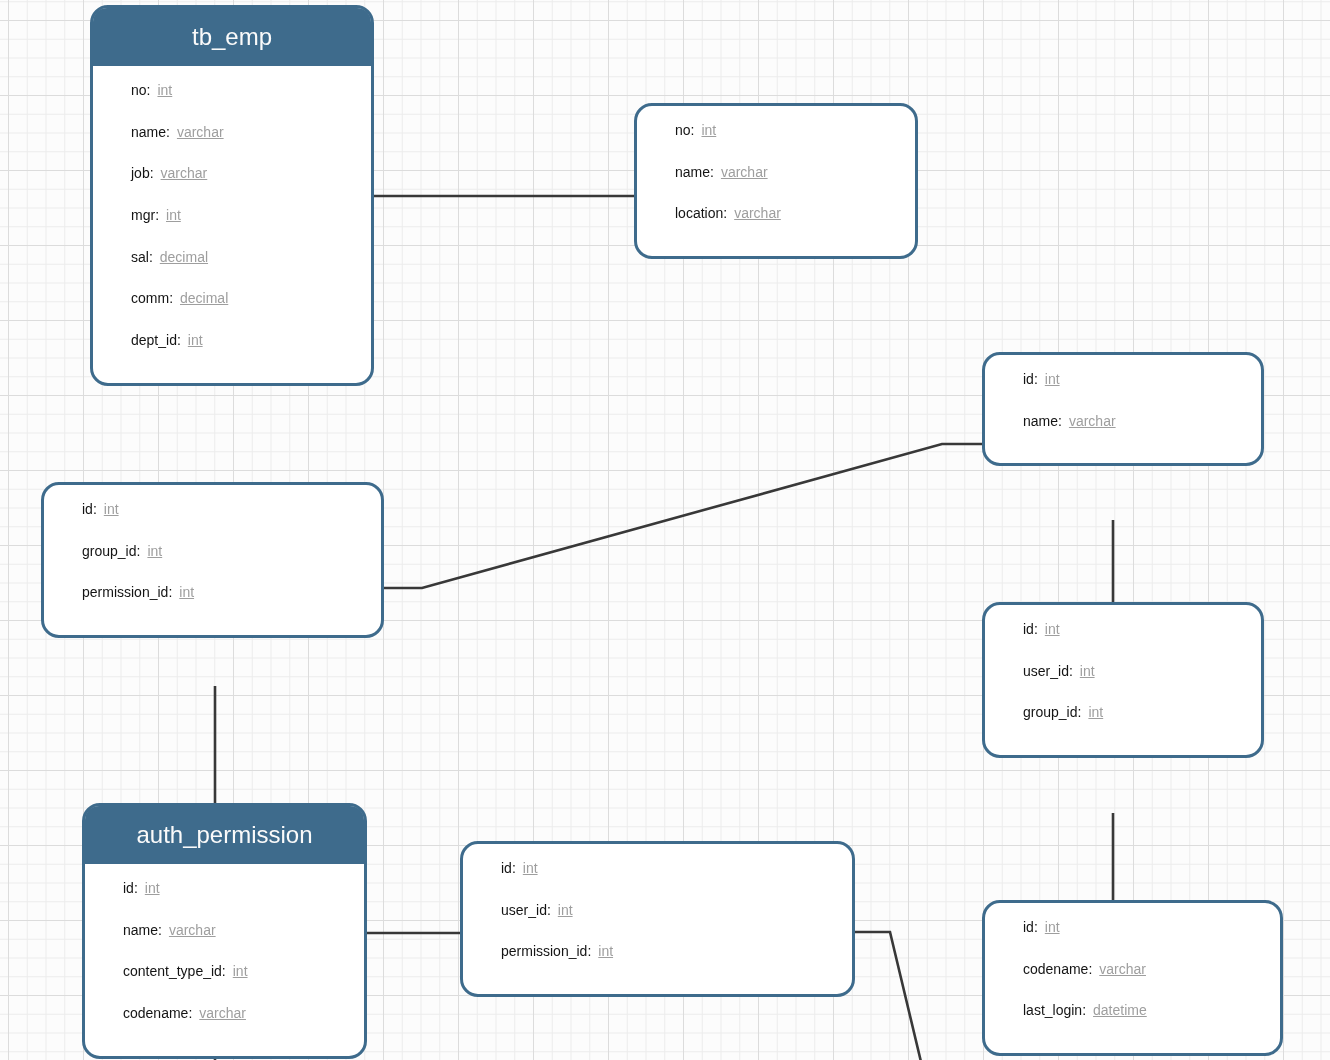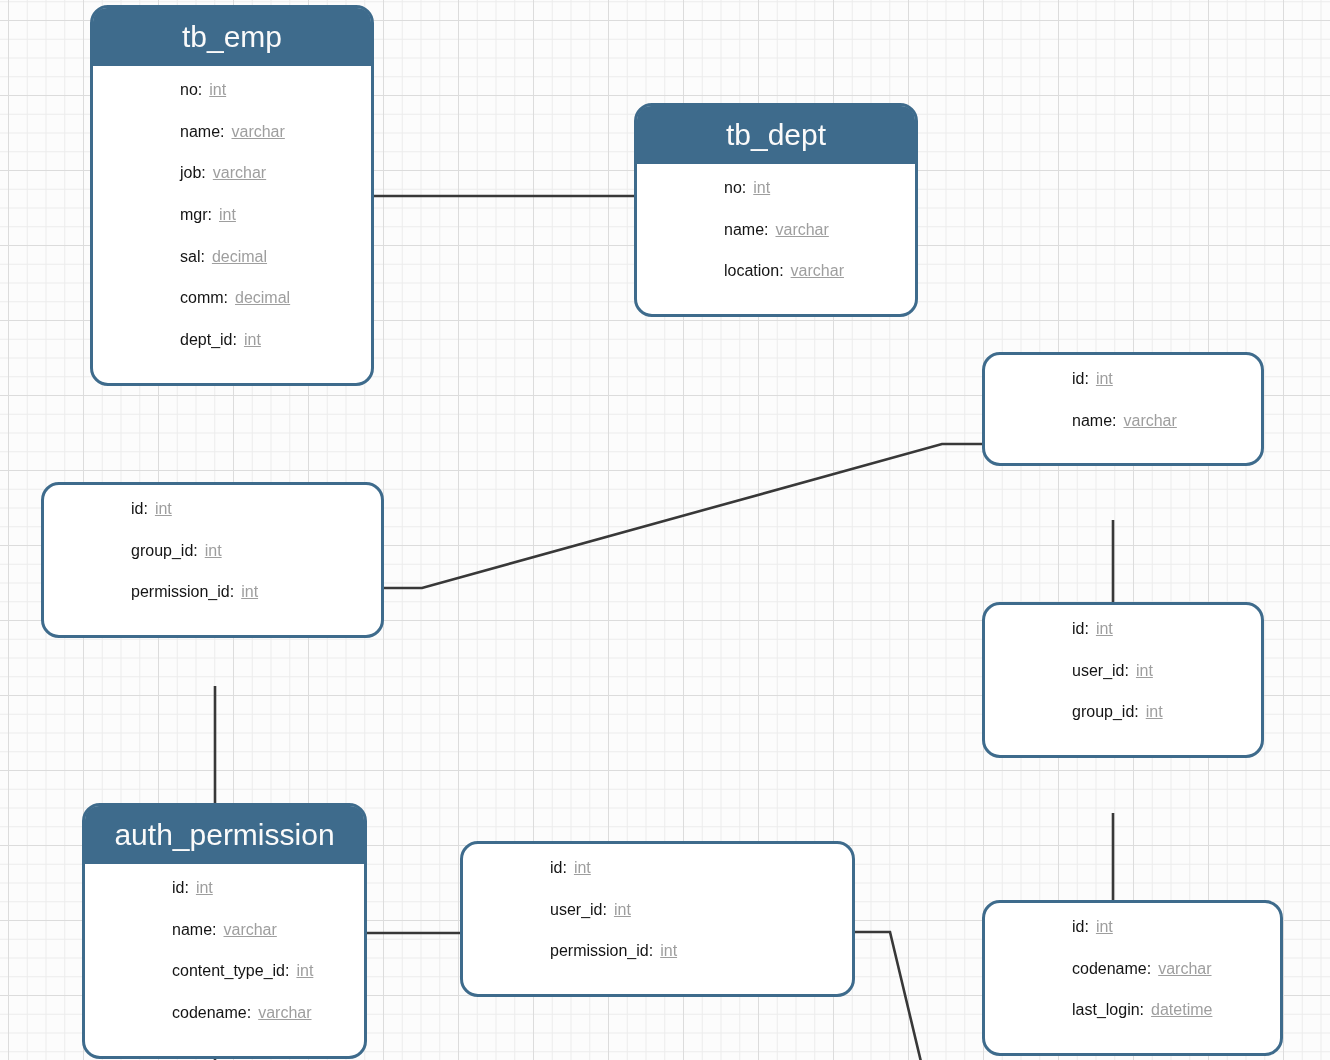--- a/index.html
+++ b/index.html
@@ -46,35 +46,35 @@
     background:#ffffff;
     border:3px solid var(--header-blue);
     border-radius:18px;
   }
   .table-header{
     box-sizing:border-box;
     height:58px;
     line-height:58px;
     background:var(--header-blue);
     color:#fafafa;
-    font-size:30px;
+    font-size:24px;
     text-align:center;
     border-radius:14px 14px 0 0;
     white-space:nowrap;
     overflow:hidden;
   }
   .table-body{
     padding:3px 0 22px 0;
   }
   .field{
     height:41.7px;
     display:flex;
     align-items:center;
-    padding-left:87px;
-    font-size:16px;
+    padding-left:38px;
+    font-size:14px;
     white-space:nowrap;
     text-align:right;
   }
   .fname{color:var(--fname-color);}
   .fcolon{color:var(--fname-color);}
   .ftype{color:var(--ftype-color);margin-left:7px;text-decoration:underline;}
 </style>
 </head>
 <body>
 
@@ -124,21 +124,20 @@
           <span class="ftype">decimal</span>
         </div>
         <div class="field">
           <span class="fname">dept_id</span>
           <span class="fcolon">:</span>
           <span class="ftype">int</span>
         </div>
       </div>
     </div>
     <div class="table-card" style="left: 634px; top: 103px; width: 284px;">
-      <div class="table-header">tb_dept</div>
       <div class="table-body">
         <div class="field">
           <span class="fname">no</span>
           <span class="fcolon">:</span>
           <span class="ftype">int</span>
         </div>
         <div class="field">
           <span class="fname">name</span>
           <span class="fcolon">:</span>
           <span class="ftype">varchar</span>

